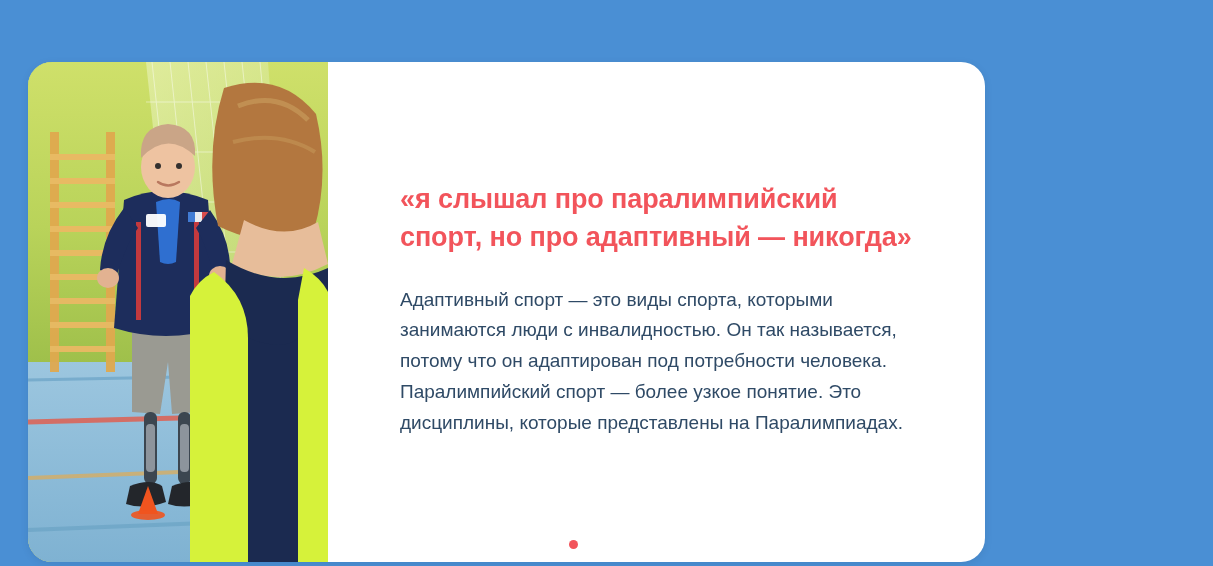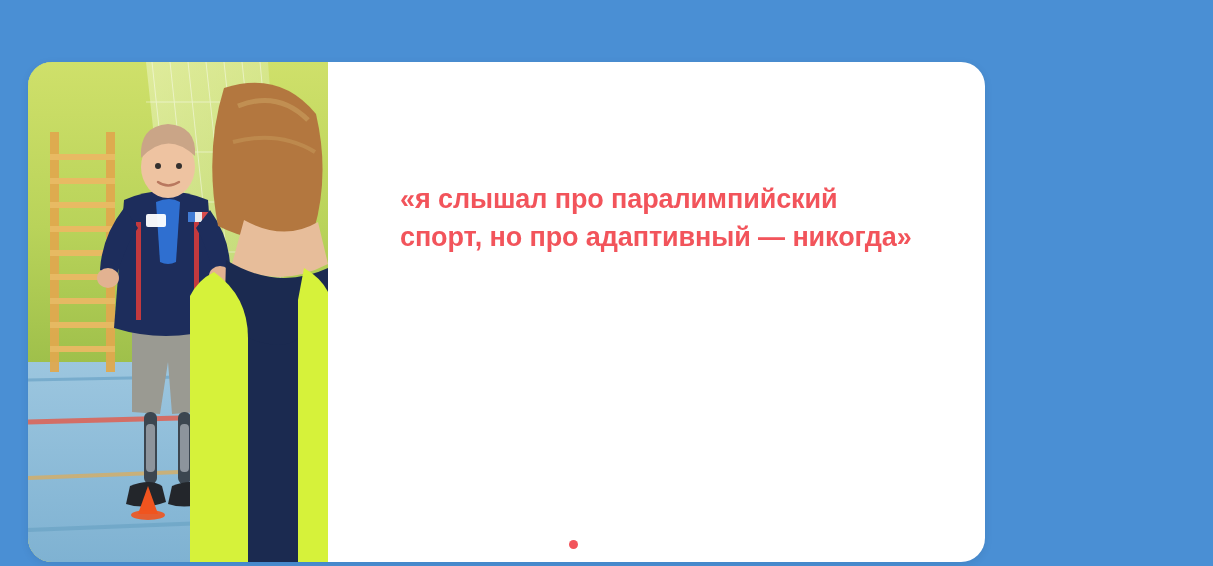--- a/index.html
+++ b/index.html
@@ -226,20 +226,21 @@
           <path d="M220 276 q36 14 50 0 l0 224 l-50 0 Z" fill="#1b2a50"></path>
         </g>
 
         <path d="M110 452 l10 -28 l10 28 Z" fill="#f0541f"></path>
         <ellipse cx="120" cy="453" rx="17" ry="5" fill="#f0541f" opacity="0.9"></ellipse>
       </svg>
     </div>
 
     <div class="content">
       <h2 class="quote-title">«я слышал про паралимпийский спорт, но про адаптивный — никогда»</h2>
+      <p class="body-text">Адаптивный спорт — это виды спорта, которыми занимаются люди с инвалидностью. Он так называется, потому что он адаптирован под потребности человека. Паралимпийский спорт — более узкое понятие. Это дисциплины, которые представлены на Паралимпиадах.</p>
     </div>
 
   </div>
 
   <div class="dots">
     <span class="dot"></span>
     <span class="dot active"></span>
     <span class="dot"></span>
     <span class="dot"></span>
     <span class="dot"></span>

